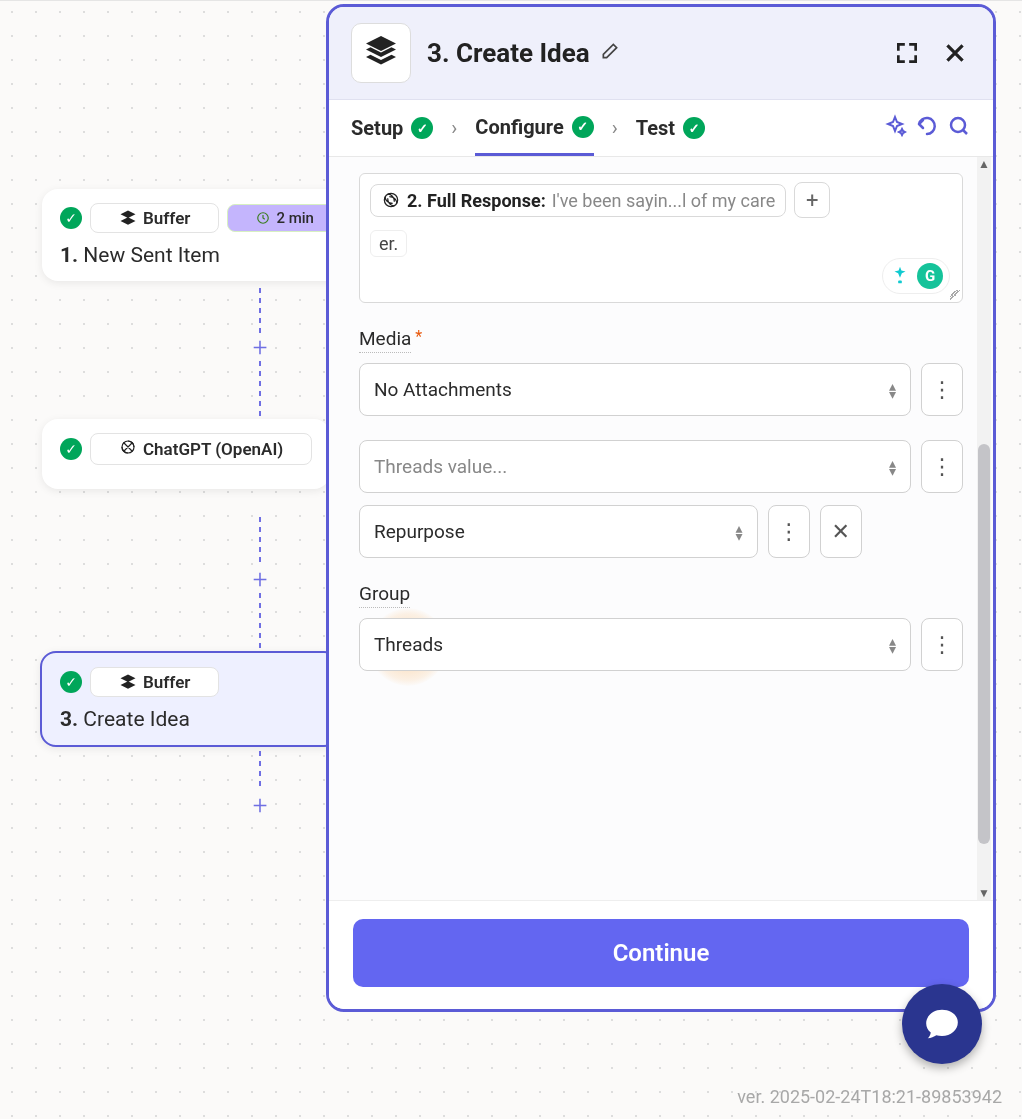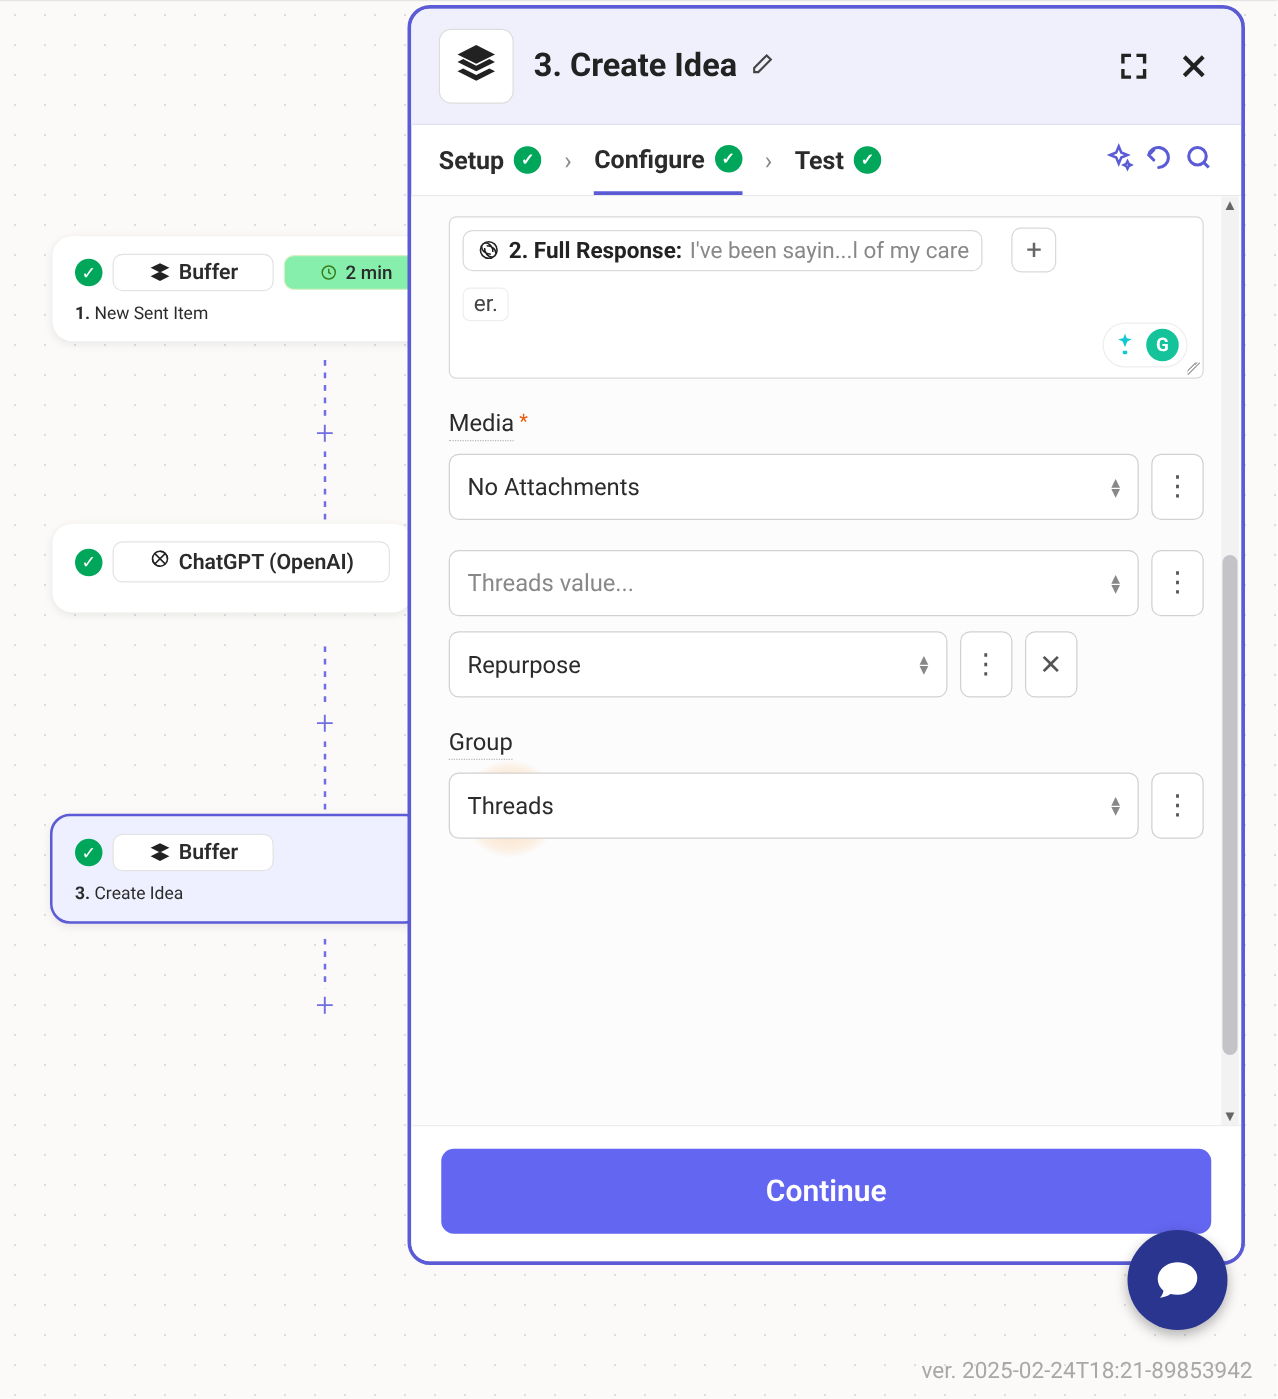--- a/index.html
+++ b/index.html
@@ -26,22 +26,22 @@
     .check {
       width:22px; height:22px; border-radius:50%;
       background:#00a65a; display:flex; align-items:center; justify-content:center;
       color:#fff; font-size:14px; flex-shrink:0;
     }
     .pill {
       display:flex; align-items:center; gap:6px;
       background:#fff; border:1px solid #e3e3e3; border-radius:8px;
       padding:4px 28px; font-size:17px; font-weight:600; color:#2b2b2b;
     }
-    .time-pill { background:#86efac; border-color:#d7f0c1; font-weight:500; font-size:15px;}
-    .node-title { font-size:14px; color:#2b2b2b; }
+    .time-pill { background:#c4b5fd; border-color:#d7f0c1; font-weight:500; font-size:15px;}
+    .node-title { font-size:21px; color:#2b2b2b; }
     .node-title .num { font-weight:700; }
     .stack-icon svg { display:block; }
 
     .connector {
       position:absolute; width:2px; height:50px;
       background-image: linear-gradient(#6f6fe3 50%, transparent 0);
       background-size:2px 10px;
     }
     .plus-btn {
       position:absolute; width:28px; height:28px;
@@ -110,21 +110,21 @@
     .vscroll .arrow.bot { bottom:0; }
     .vscroll .thumb { position:absolute; left:1px; right:1px; top:287px; height:400px; background:#c4c4c8; border-radius:6px;}
 
     .text-box {
       border:1px solid #d9d9d9; border-radius:6px;
       background:#fff; padding:8px 10px 12px 10px;
       margin-bottom:24px;
       position:relative;
       min-height:130px;
     }
-    .token-row { display:flex; align-items:center; gap:23px; flex-wrap:wrap; }
+    .token-row { display:flex; align-items:center; gap:8px; flex-wrap:wrap; }
     .token {
       display:inline-flex; align-items:center; gap:6px;
       border:1px solid #d9d9d9; border-radius:8px;
       padding:5px 10px; background:#fff;
     }
     .token .gpt-icon { width:20px; height:20px; }
     .token strong { font-size:18px; color:#222;}
     .token .grey { color:#888; font-size:18px; font-weight:400;}
     .token-add {
       width:36px; height:36px; border:1px solid #d9d9d9; border-radius:8px;

